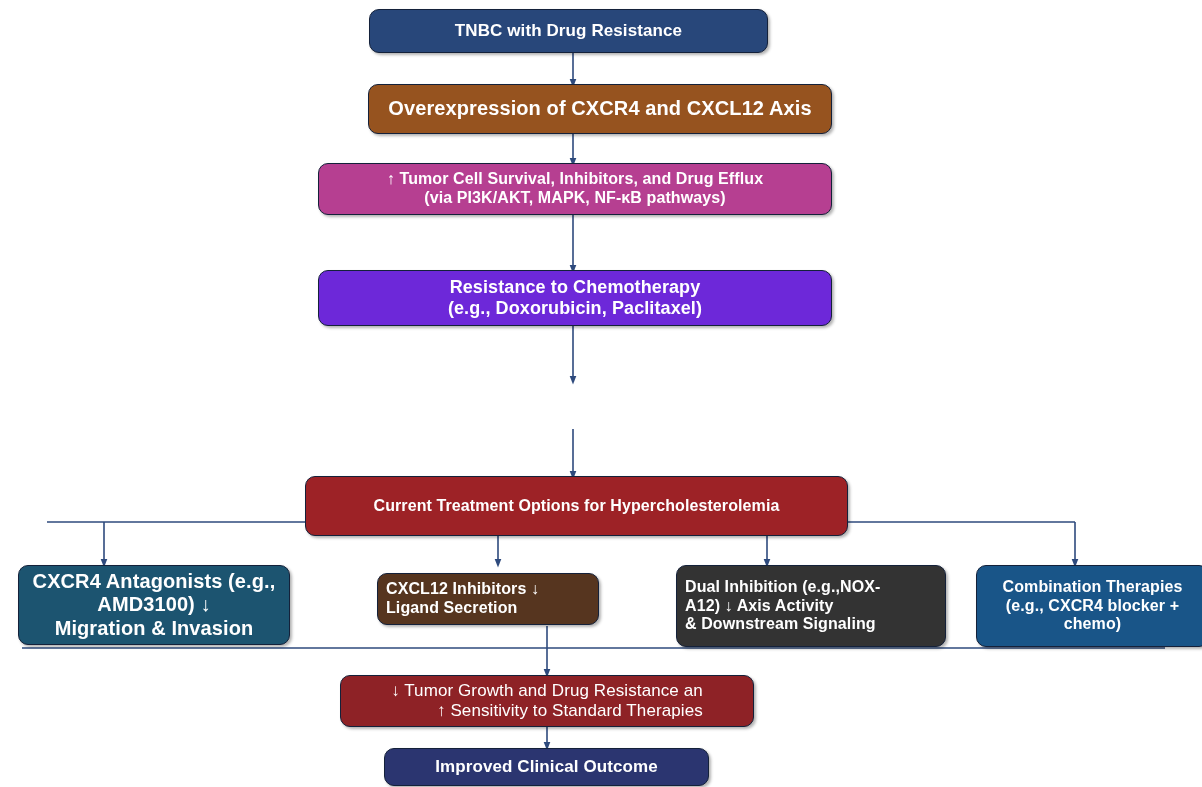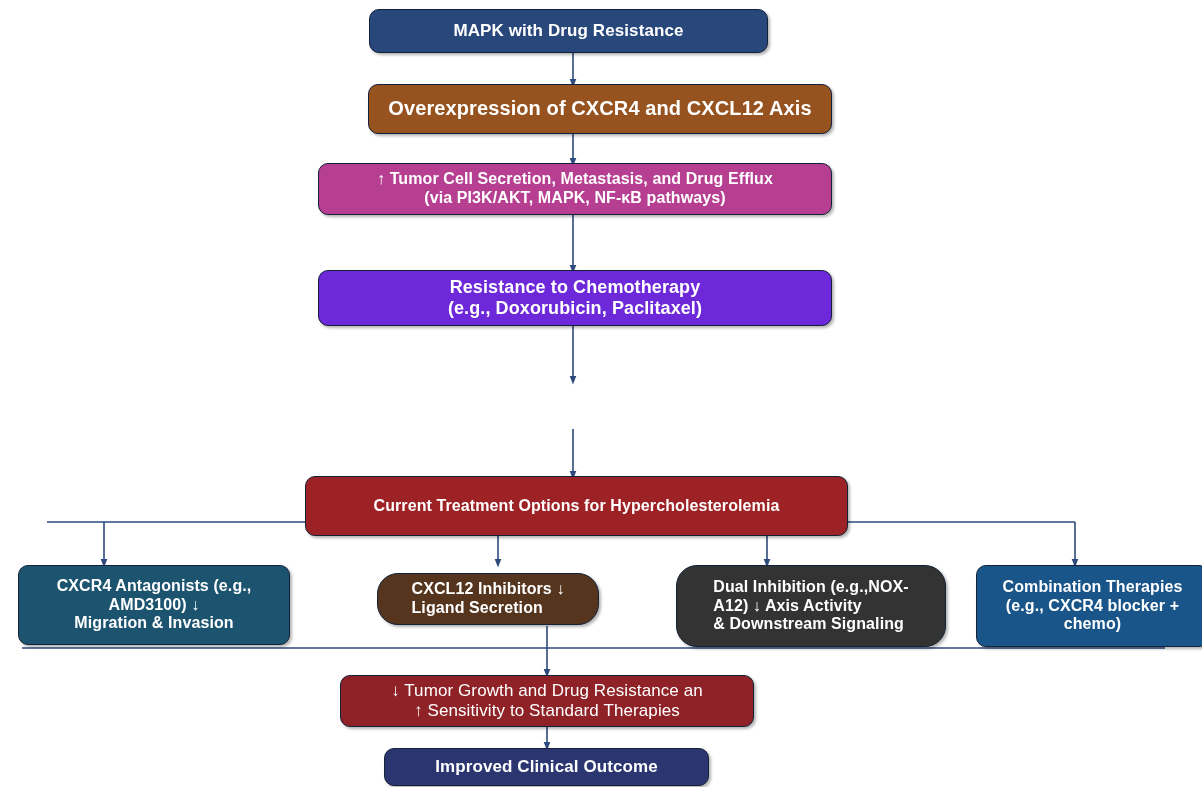--- a/index.html
+++ b/index.html
@@ -29,21 +29,21 @@
     font-weight: bold;
     line-height: 1.18;
     border-radius: 10px;
     border: 1px solid #14213a;
     box-shadow: 2px 2px 3px rgba(0,0,0,0.30);
     padding: 2px 8px;
     white-space: pre-line;
     letter-spacing: 0.1px;
   }
   .node.regular { font-weight: normal; }
-  .node.leftalign { justify-content: center; text-align: left; border-radius: 21px; }
+  .node.leftalign { justify-content: flex-start; text-align: left; }
 
   
   svg.links {
     position: absolute;
     left: 0;
     top: 0;
     width: 1202px;
     height: 787px;
     pointer-events: none;
   }
@@ -70,43 +70,43 @@
         <line x1="498" y1="522" x2="498" y2="563" marker-end="url(#arrowhead)" stroke="#2e4a7d" stroke-width="1.6"></line>
         <line x1="767" y1="522" x2="767" y2="563" marker-end="url(#arrowhead)" stroke="#2e4a7d" stroke-width="1.6"></line>
         <line x1="1075" y1="522" x2="1075" y2="563" marker-end="url(#arrowhead)" stroke="#2e4a7d" stroke-width="1.6"></line>
         <line x1="22" y1="648" x2="1165" y2="648" stroke="#2e4a7d" stroke-width="1.6"></line>
         <line x1="547" y1="626" x2="547" y2="673" marker-end="url(#arrowhead)" stroke="#2e4a7d" stroke-width="1.6"></line>
         <line x1="547" y1="727" x2="547" y2="746" marker-end="url(#arrowhead)" stroke="#2e4a7d" stroke-width="1.6"></line>
       </g>
   </svg>
 
   <div class="node" style="left: 369px; top: 9px; width: 399px; height: 44px; background: rgb(40, 71, 122); font-size: 17px;">
-    <span>MAPK with Drug Resistance</span>
+    <span>TNBC with Drug Resistance</span>
   </div>
 
   <div class="node" style="left: 368px; top: 84px; width: 464px; height: 50px; background: rgb(150, 83, 31); font-size: 20px;">
     <span>Overexpression of CXCR4 and CXCL12 Axis</span>
   </div>
 
   <div class="node" style="left: 318px; top: 163px; width: 514px; height: 52px; background: rgb(182, 63, 145); font-size: 16px;">
-    <span>↑ Tumor Cell Secretion, Metastasis, and Drug Efflux
+    <span>↑ Tumor Cell Survival, Inhibitors, and Drug Efflux
 (via PI3K/AKT, MAPK, NF-κB pathways)</span>
   </div>
 
   <div class="node" style="left: 318px; top: 270px; width: 514px; height: 56px; background: #6d28d9; font-size: 18px;">
     <span>Resistance to Chemotherapy
 (e.g., Doxorubicin, Paclitaxel)</span>
   </div>
 
 
   <div class="node" style="left: 305px; top: 476px; width: 543px; height: 60px; background: rgb(157, 34, 38); font-size: 16px;">
     <span>Current Treatment Options for Hypercholesterolemia</span>
   </div>
 
-  <div class="node" style="left: 18px; top: 565px; width: 272px; height: 80px; background: rgb(28, 84, 112); font-size: 16px;">
+  <div class="node" style="left: 18px; top: 565px; width: 272px; height: 80px; background: rgb(28, 84, 112); font-size: 20px;">
     <span>CXCR4 Antagonists (e.g.,
 AMD3100)            ↓
 Migration &amp; Invasion</span>
   </div>
 
   <div class="node leftalign" style="left: 377px; top: 573px; width: 222px; height: 52px; background: rgb(86, 53, 31); font-size: 16px;">
     <span>CXCL12  Inhibitors  ↓
 Ligand   Secretion</span>
   </div>
 
@@ -115,21 +115,21 @@
 A12) ↓ Axis Activity
 &amp; Downstream Signaling</span>
   </div>
 
   <div class="node" style="left: 932px; top: 565px; width: 233px; height: 82px; background: rgb(25, 85, 136); font-size: 16px; margin-left: 44px;">
     <span>Combination Therapies
 (e.g., CXCR4 blocker +
 chemo)</span>
   </div>
 
-  <div class="node regular" style="left: 340px; top: 675px; width: 414px; height: 52px; background: rgb(142, 34, 38); font-size: 17px;">
+  <div class="node regular" style="left: 340px; top: 675px; width: 414px; height: 52px; background: rgb(142, 34, 38); font-size: 17px; text-align: right;">
     <span>↓ Tumor Growth and Drug Resistance an
 ↑ Sensitivity to Standard Therapies</span>
   </div>
 
   <div class="node" style="left: 384px; top: 748px; width: 325px; height: 38px; background: rgb(43, 53, 112); font-size: 17px;">
     <span>Improved Clinical Outcome</span>
   </div>
 
 </div>
 

